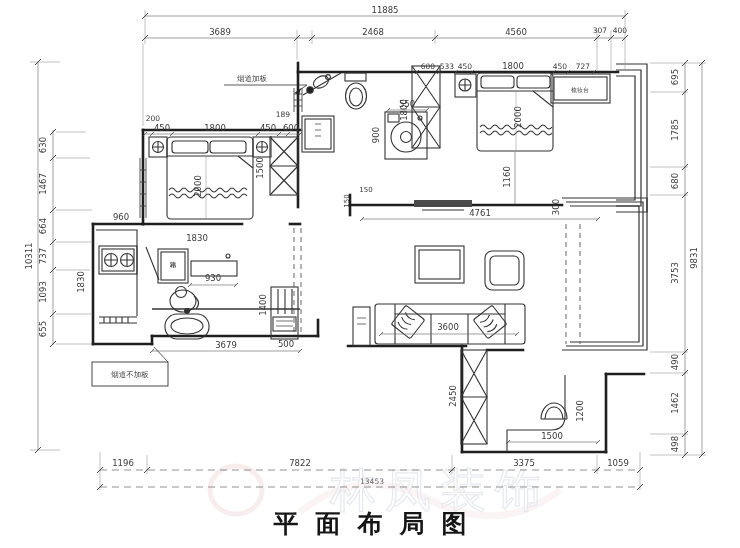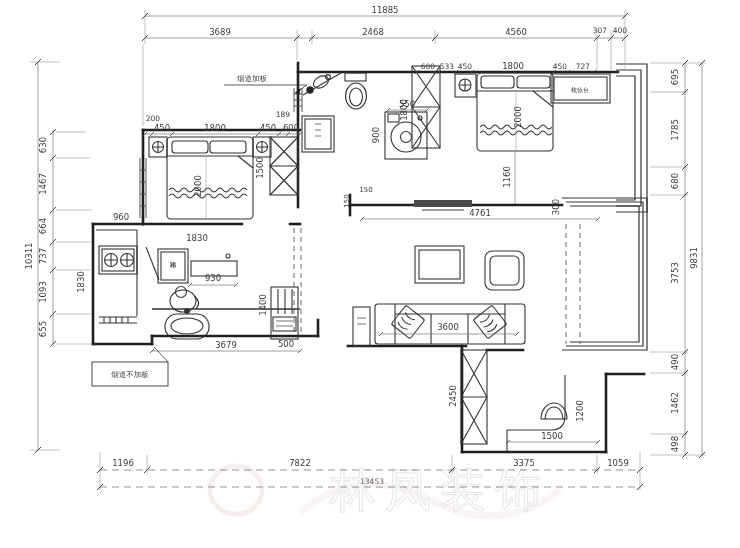--- a/index.html
+++ b/index.html
@@ -354,13 +354,14 @@
       <polygon points="295,93 301,88 299,95" fill="#222"></polygon>
     </g>
     <g>
       <rect x="92" y="362" width="76" height="24" fill="none" stroke="#333" stroke-width="0.9"></rect>
       <text class="s7" x="130" y="377">烟道不加板</text>
       <path d="M168,362 L154,347" stroke="#333" stroke-width="0.8" fill="none"></path>
     </g>
   </g>
 </svg>
 
+<div class="title">平面布局图</div>
 </div>
 
 </body></html>

